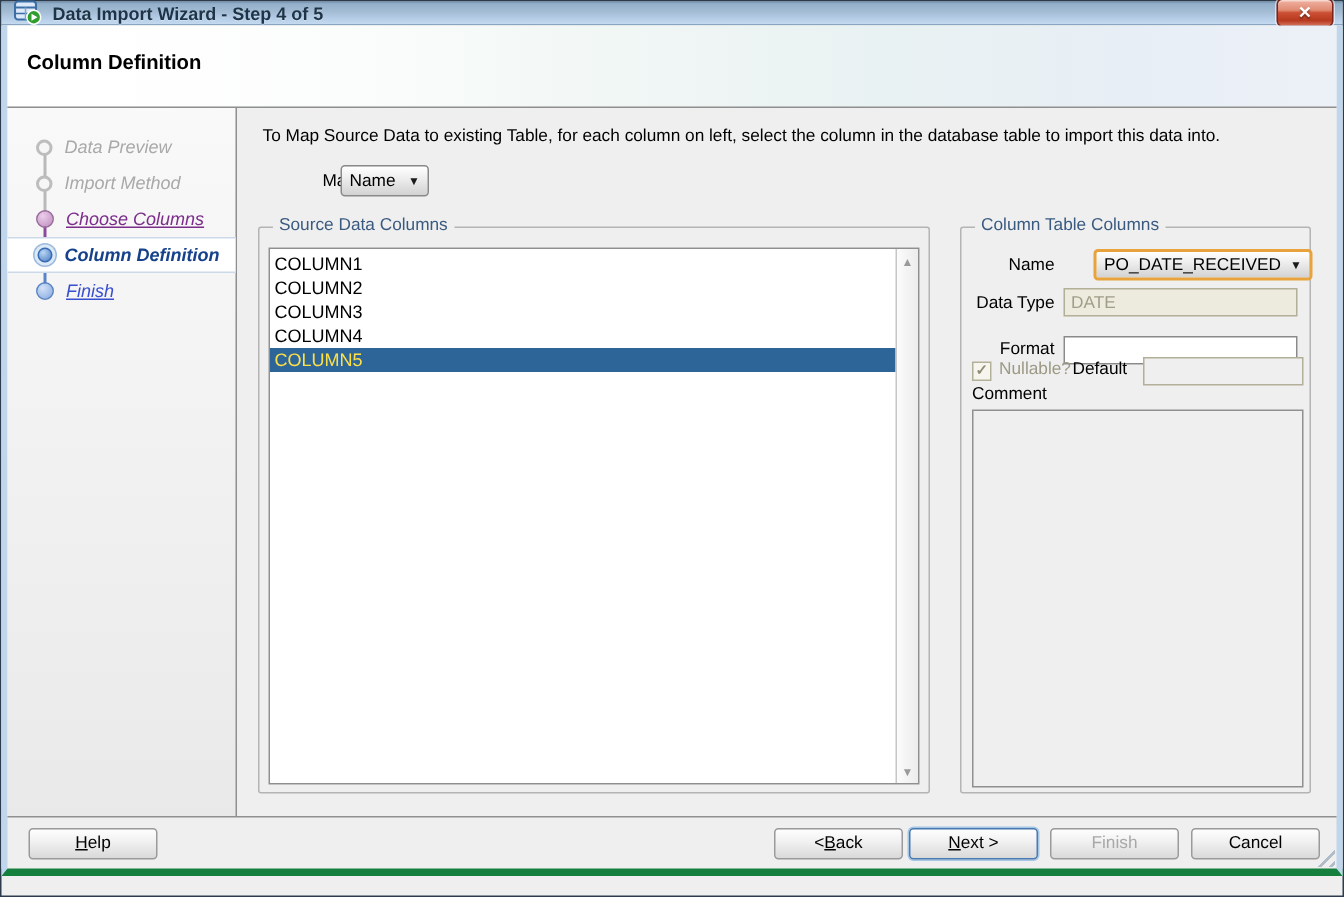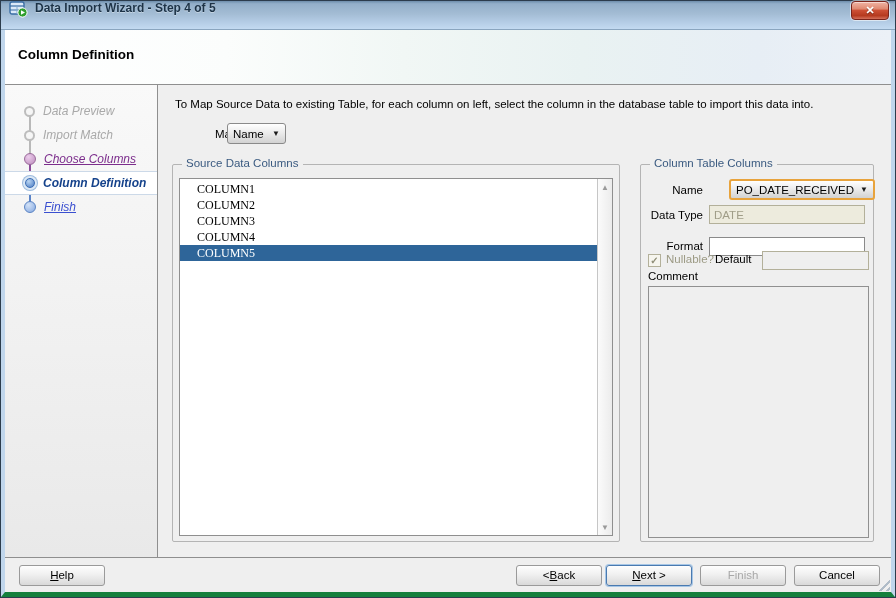--- a/index.html
+++ b/index.html
@@ -2,21 +2,21 @@
 <html><head>
 <meta charset="utf-8">
 <style>
   * { box-sizing: border-box; margin: 0; padding: 0; }
   html,body { width:896px; height:598px; }
   body { font-family: "Liberation Sans", sans-serif; font-size: 12px; color:#000; }
 
   .window { width:896px; height:598px; border:1px solid #2c3c4c; position:relative; background:#efefef; }
 
   
-  .titlebar { height:29px; display:flex; align-items:flex-start; padding:0 6px 0 8px;
+  .titlebar { height:16px; display:flex; align-items:center; padding:0 6px 0 8px;
     background:linear-gradient(180deg,#6d8dab 0%,#93afc9 10%,#a3bcd4 45%,#b4cce5 75%,#c3daf1 100%);
     border-bottom:1px solid #8aa5bf; }
   .app-icon { width:19px; height:17px; position:relative; flex:0 0 auto; }
   .titlebar-title { margin-left:7px; font-weight:bold; font-size:12px; color:#1d3347; flex:1;
     text-shadow:0 1px 0 rgba(255,255,255,.35); }
   .close-btn { width:38px; height:19px; border-radius:4px; border:1px solid #7c241a;
     background:linear-gradient(180deg,#f0b4a4 0%,#e08a72 40%,#cc4f34 50%,#b63a1f 80%,#d4705a 100%);
     box-shadow:0 0 0 1px rgba(255,255,255,.55), inset 0 1px 0 rgba(255,255,255,.5);
     color:#fff; font-weight:bold; font-size:11px; display:flex; align-items:center; justify-content:center;
     cursor:default; text-shadow:0 1px 1px rgba(0,0,0,.4); }
@@ -67,22 +67,22 @@
   
   .group { position:absolute; border:1px solid #b4b4b4; border-radius:2px; }
   .group-title { position:absolute; top:-8px; left:9px; background:#efefef; padding:0 4px; color:#3a5a80; }
   .group-source { left:14px; top:79px; width:448px; height:378px; }
   .group-target { left:482px; top:79px; width:234px; height:378px; }
 
   
   .listbox { position:absolute; left:6px; top:13px; right:6px; bottom:5px; border:1px solid #8f8f8f;
     background:#fff; display:flex; }
   .list-items { flex:1; padding-top:2px; font-size:12px; }
-  .list-item { height:16px; line-height:16px; padding-left:17px; white-space:nowrap;font-family:Liberation Serif, serif; }
-  .list-item.selected { background:#2e6599; color:#ffffff; }
+  .list-item { height:16px; line-height:16px; padding-left:3px; white-space:nowrap; }
+  .list-item.selected { background:#2e6599; color:#fde047; }
   .scrollbar { width:15px; flex:0 0 auto; border-left:1px solid #c6c6c6;
     background:linear-gradient(90deg,#fbfbfb,#ececec); position:relative; }
   .sb-btn { position:absolute; left:0; right:0; height:14px; font-size:8px; color:#9a9a9a;
     display:flex; align-items:center; justify-content:center; }
   .sb-up { top:1px; } .sb-down { bottom:1px; }
 
   
   .trow { position:absolute; left:0; right:6px; display:flex; align-items:center; }
   .t-label { width:68px; text-align:right; padding-right:6px; flex:0 0 auto; }
   .row-name { top:14px; height:21px; }
@@ -151,21 +151,21 @@
       <div class="sidebar">
         <div class="connector seg-gray"></div>
         <div class="connector seg-purple"></div>
         <div class="connector seg-blue"></div>
         <div class="step disabled">
           <span class="step-dot"></span>
           <span class="step-label">Data Preview</span>
         </div>
         <div class="step disabled">
           <span class="step-dot"></span>
-          <span class="step-label">Import Match</span>
+          <span class="step-label">Import Method</span>
         </div>
         <div class="step visited">
           <span class="step-dot"></span>
           <span class="step-label">Choose Columns</span>
         </div>
         <div class="step current">
           <span class="step-dot"></span>
           <span class="step-label">Column Definition</span>
         </div>
         <div class="step upcoming">

